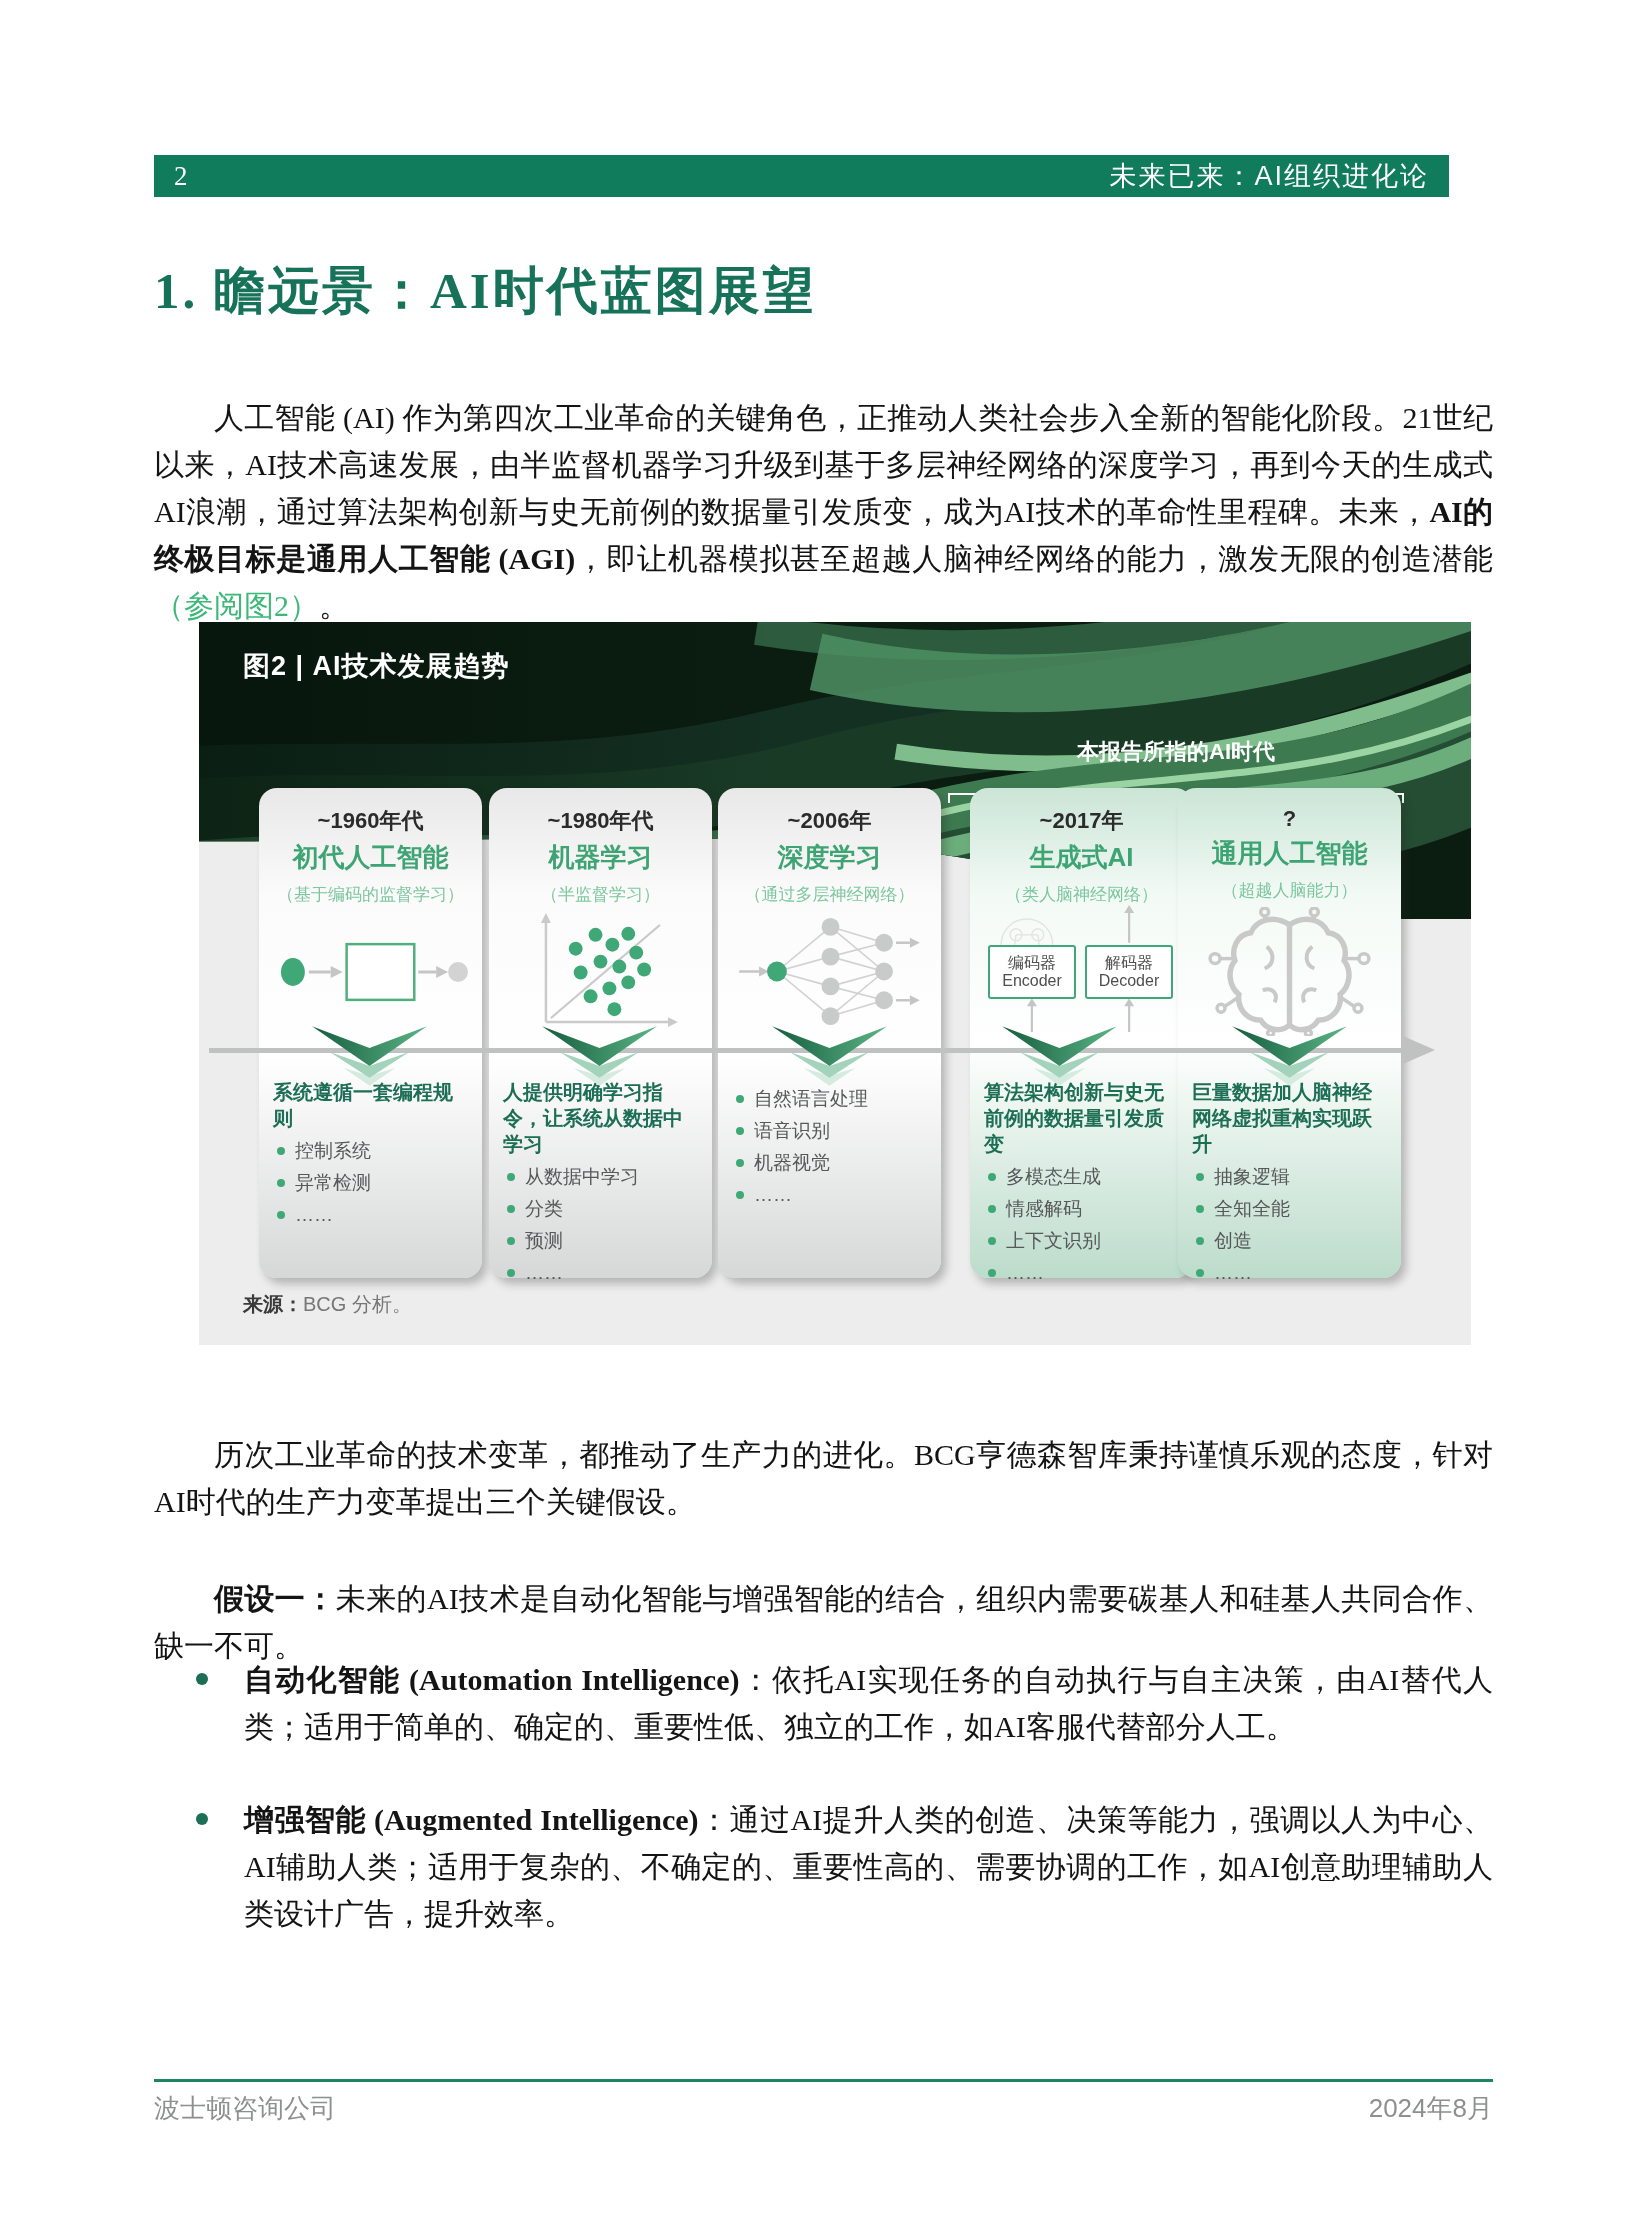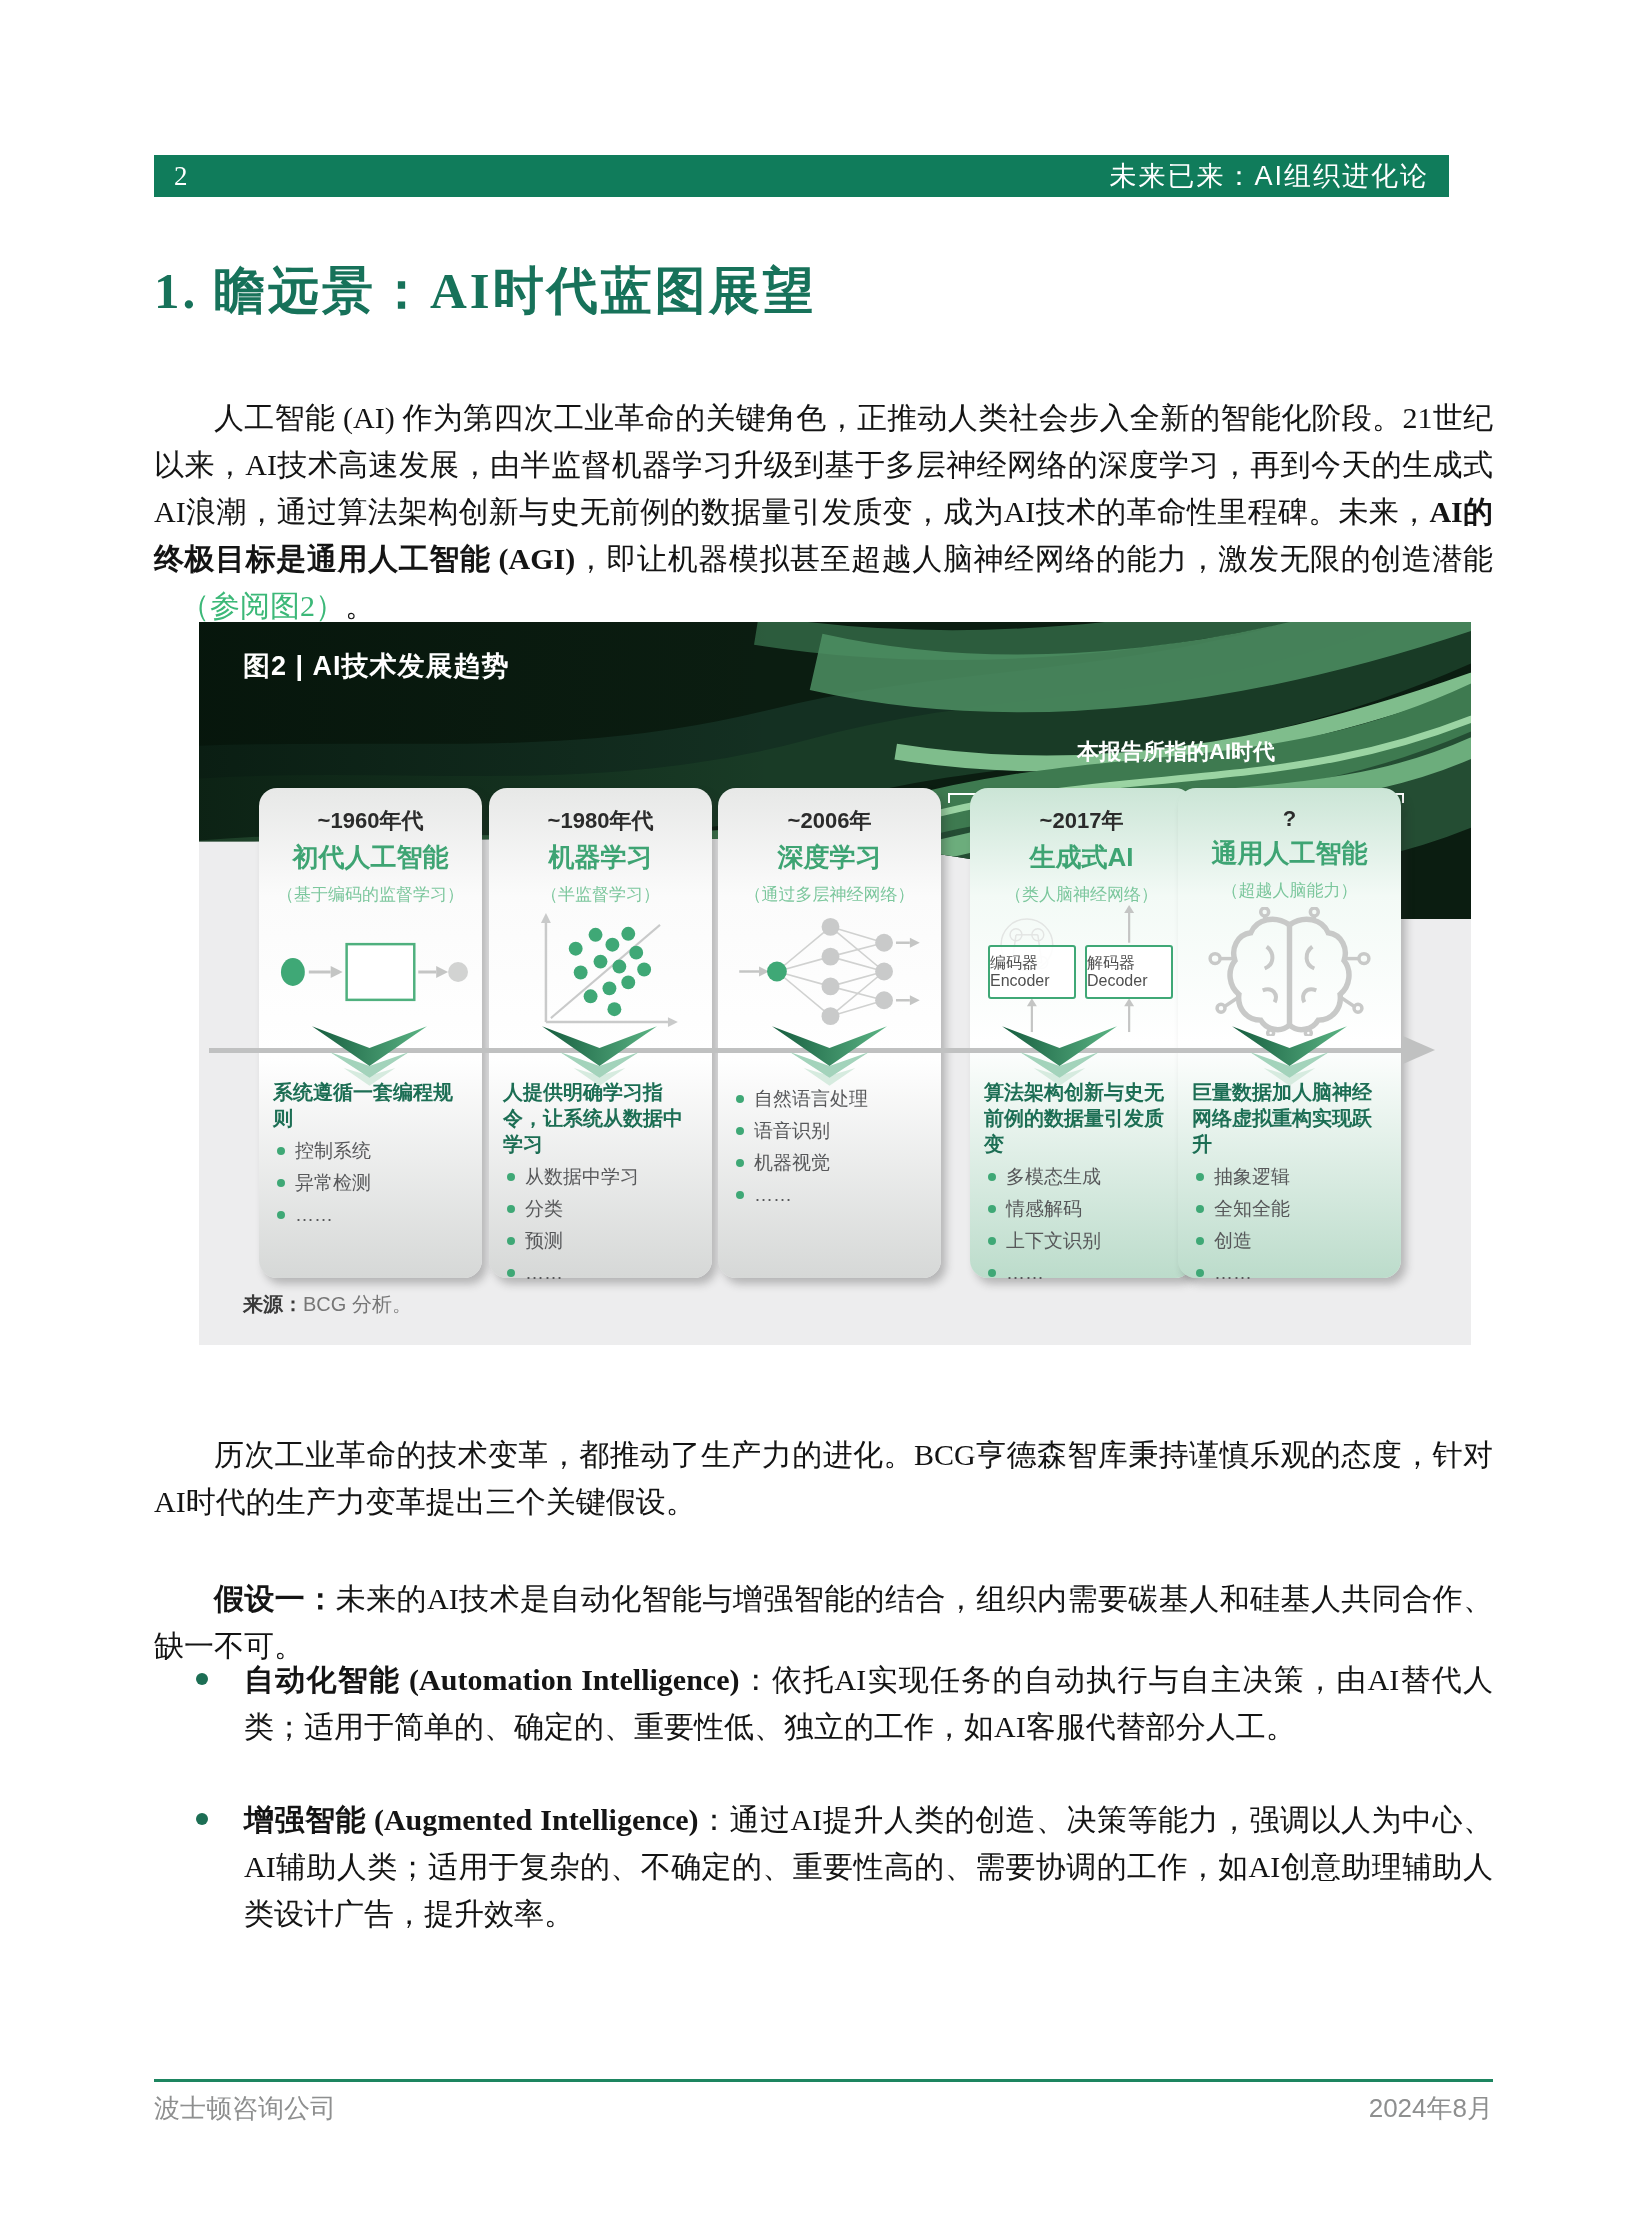--- a/index.html
+++ b/index.html
@@ -14,21 +14,21 @@
   .header-bar .htitle{font-family:Liberation Sans, sans-serif;font-size:27px;letter-spacing:2px;}
 
   
   .section-title{position:absolute;left:154px;top:257px;font-size:51px;font-weight:bold;
     color:var(--title-green,#17725A);letter-spacing:3px;}
 
   
   .para{position:absolute;left:154px;width:1339px;font-size:30px;line-height:47px;
     text-align:justify;text-indent:2em;color:#141414;}
   .para b{font-weight:bold;}
-  .ref-link{color:var(--link-green,#3CB878);margin-left:26px;}
+  .ref-link{color:var(--link-green,#3CB878);}
   #p1{top:364px;}
   #p2{top:1401px;}
   #p3{top:1545px;}
 
   
   .body-list{position:absolute;left:154px;top:1656px;width:1339px;margin:0;padding:0;list-style:none;}
   .body-list li{position:relative;padding-left:90px;font-size:30px;line-height:47px;text-align:justify;}
   .body-list li + li{margin-top:46px;}
   .body-list .dot{position:absolute;left:42px;top:17px;width:12px;height:12px;border-radius:50%;
     background:var(--desc-green,#1C6E54);}
@@ -64,21 +64,21 @@
 
   .timeline{position:absolute;left:10px;top:426px;width:1194px;height:5px;background:#C0C1C1;z-index:5;}
   .timeline-arrow{position:absolute;left:1204px;top:414px;width:0;height:0;z-index:5;
     border-left:32px solid #C0C1C1;border-top:14px solid transparent;border-bottom:14px solid transparent;}
   .chev{position:absolute;top:404px;width:119px;height:62px;z-index:6;pointer-events:none;}
   .v0{left:111px;}.v1{left:341px;}.v2{left:571px;}.v3{left:801px;}.v4{left:1031px;}
 
   
   .enc-wrap{position:relative;width:219px;height:133px;}
   .enc-box{position:absolute;width:88px;height:54px;box-sizing:border-box;border:2px solid var(--bullet-green,#3FA876);
-    border-radius:3px;background:rgba(255,255,255,.88);display:flex;flex-direction:column;align-items:flex-start;
+    border-radius:3px;background:rgba(255,255,255,.88);display:flex;flex-direction:column;align-items:center;
     justify-content:center;font-size:16px;line-height:18px;color:#4f4f4f;}
   .enc-box.left{left:16px;top:40px;}
   .enc-box.right{left:113px;top:40px;}
 
   .source-line{position:absolute;left:44px;top:669px;font-size:20px;color:#767676;z-index:3;}
   .source-line .src-label{font-weight:bold;color:#3a3a3a;}
 
   
   .footer-rule{position:absolute;left:154px;top:2079px;width:1339px;height:3px;background:#1D8560;}
   .footer-row{position:absolute;left:154px;top:2091px;width:1339px;display:flex;justify-content:space-between;

